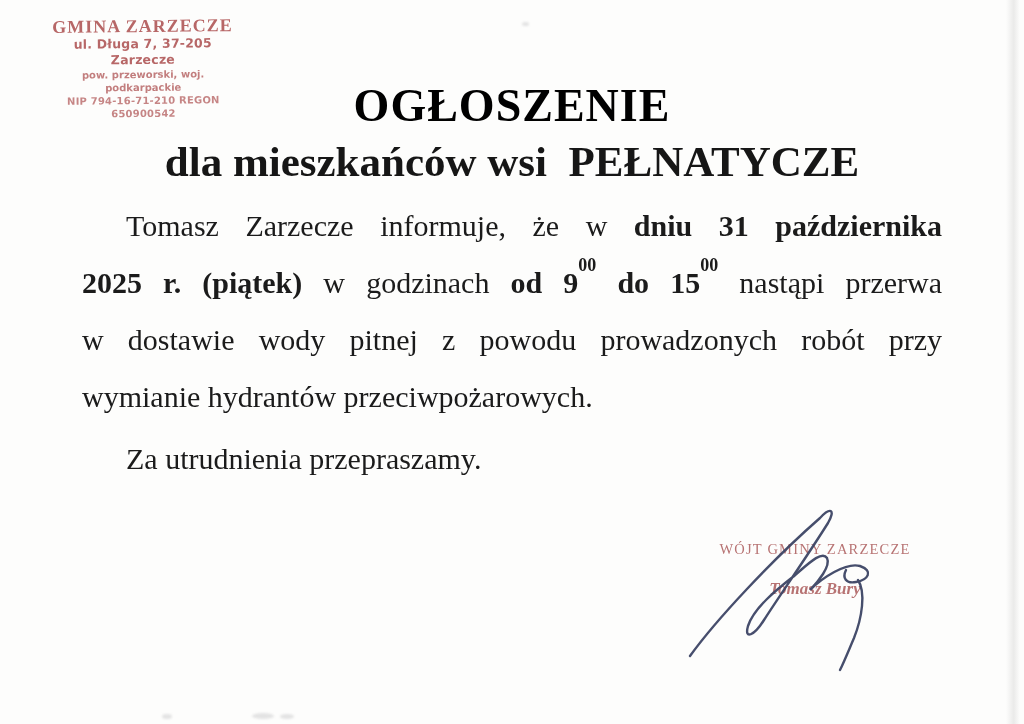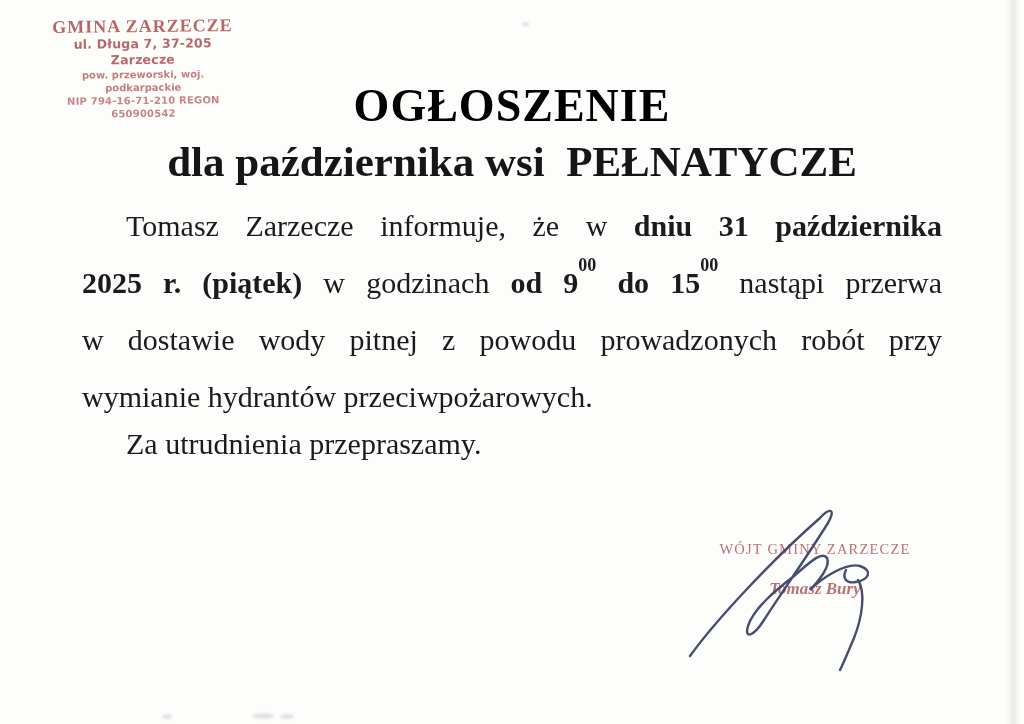--- a/index.html
+++ b/index.html
@@ -65,21 +65,21 @@
   .bline b{font-weight:bold;margin-top:43px;}
   .bline sup{
     font-size:18px;font-weight:bold;
     position:relative;top:-11px;line-height:0;letter-spacing:0;margin-top:14px;
   }
   .indent{text-indent:44px;}
   .l1{top:204px;}
   .l2{top:261px;}
   .l3{top:318px;}
   .l4{top:375px;}
-  .l5{top:422px;}
+  .l5{top:437px;}
 
   
   .mayor-stamp{
     position:absolute;left:715px;top:541px;width:200px;
     text-align:center;color:#b06565;opacity:.9;
   }
   .mayor-stamp .mt{
     font-family:"Liberation Serif", serif;
     font-size:14.5px;letter-spacing:1.2px;line-height:17px;font-weight:normal;
   }
@@ -96,21 +96,21 @@
 <div class="scan-page">
 
   <div class="stamp" style="color:#b25b5b;">
     <div class="s1">GMINA ZARZECZE</div>
     <div class="s2">ul. Długa 7, 37-205 Zarzecze</div>
     <div class="s3">pow. przeworski, woj. podkarpackie</div>
     <div class="s4">NIP 794-16-71-210 REGON 650900542</div>
   </div>
 
   <div class="title1">OGŁOSZENIE</div>
-  <div class="title2">dla października wsi  PEŁNATYCZE</div>
+  <div class="title2">dla mieszkańców wsi  PEŁNATYCZE</div>
 
   <div class="bline l1 indent"><span>Tomasz Zarzecze informuje, że w </span><b>dniu 31 października</b></div>
 
   <div class="bline l2"><b>2025 r. (piątek)</b><span> w godzinach </span><b>od 9</b><sup>00</sup><b> do 15</b><sup>00</sup><span> nastąpi przerwa</span></div>
 
   <div class="bline l4 left">wymianie hydrantów przeciwpożarowych.</div>
 
   <div class="bline l3">w dostawie wody pitnej z powodu prowadzonych robót przy</div>
 
   <div class="bline l5 left indent">Za utrudnienia przepraszamy.</div>

